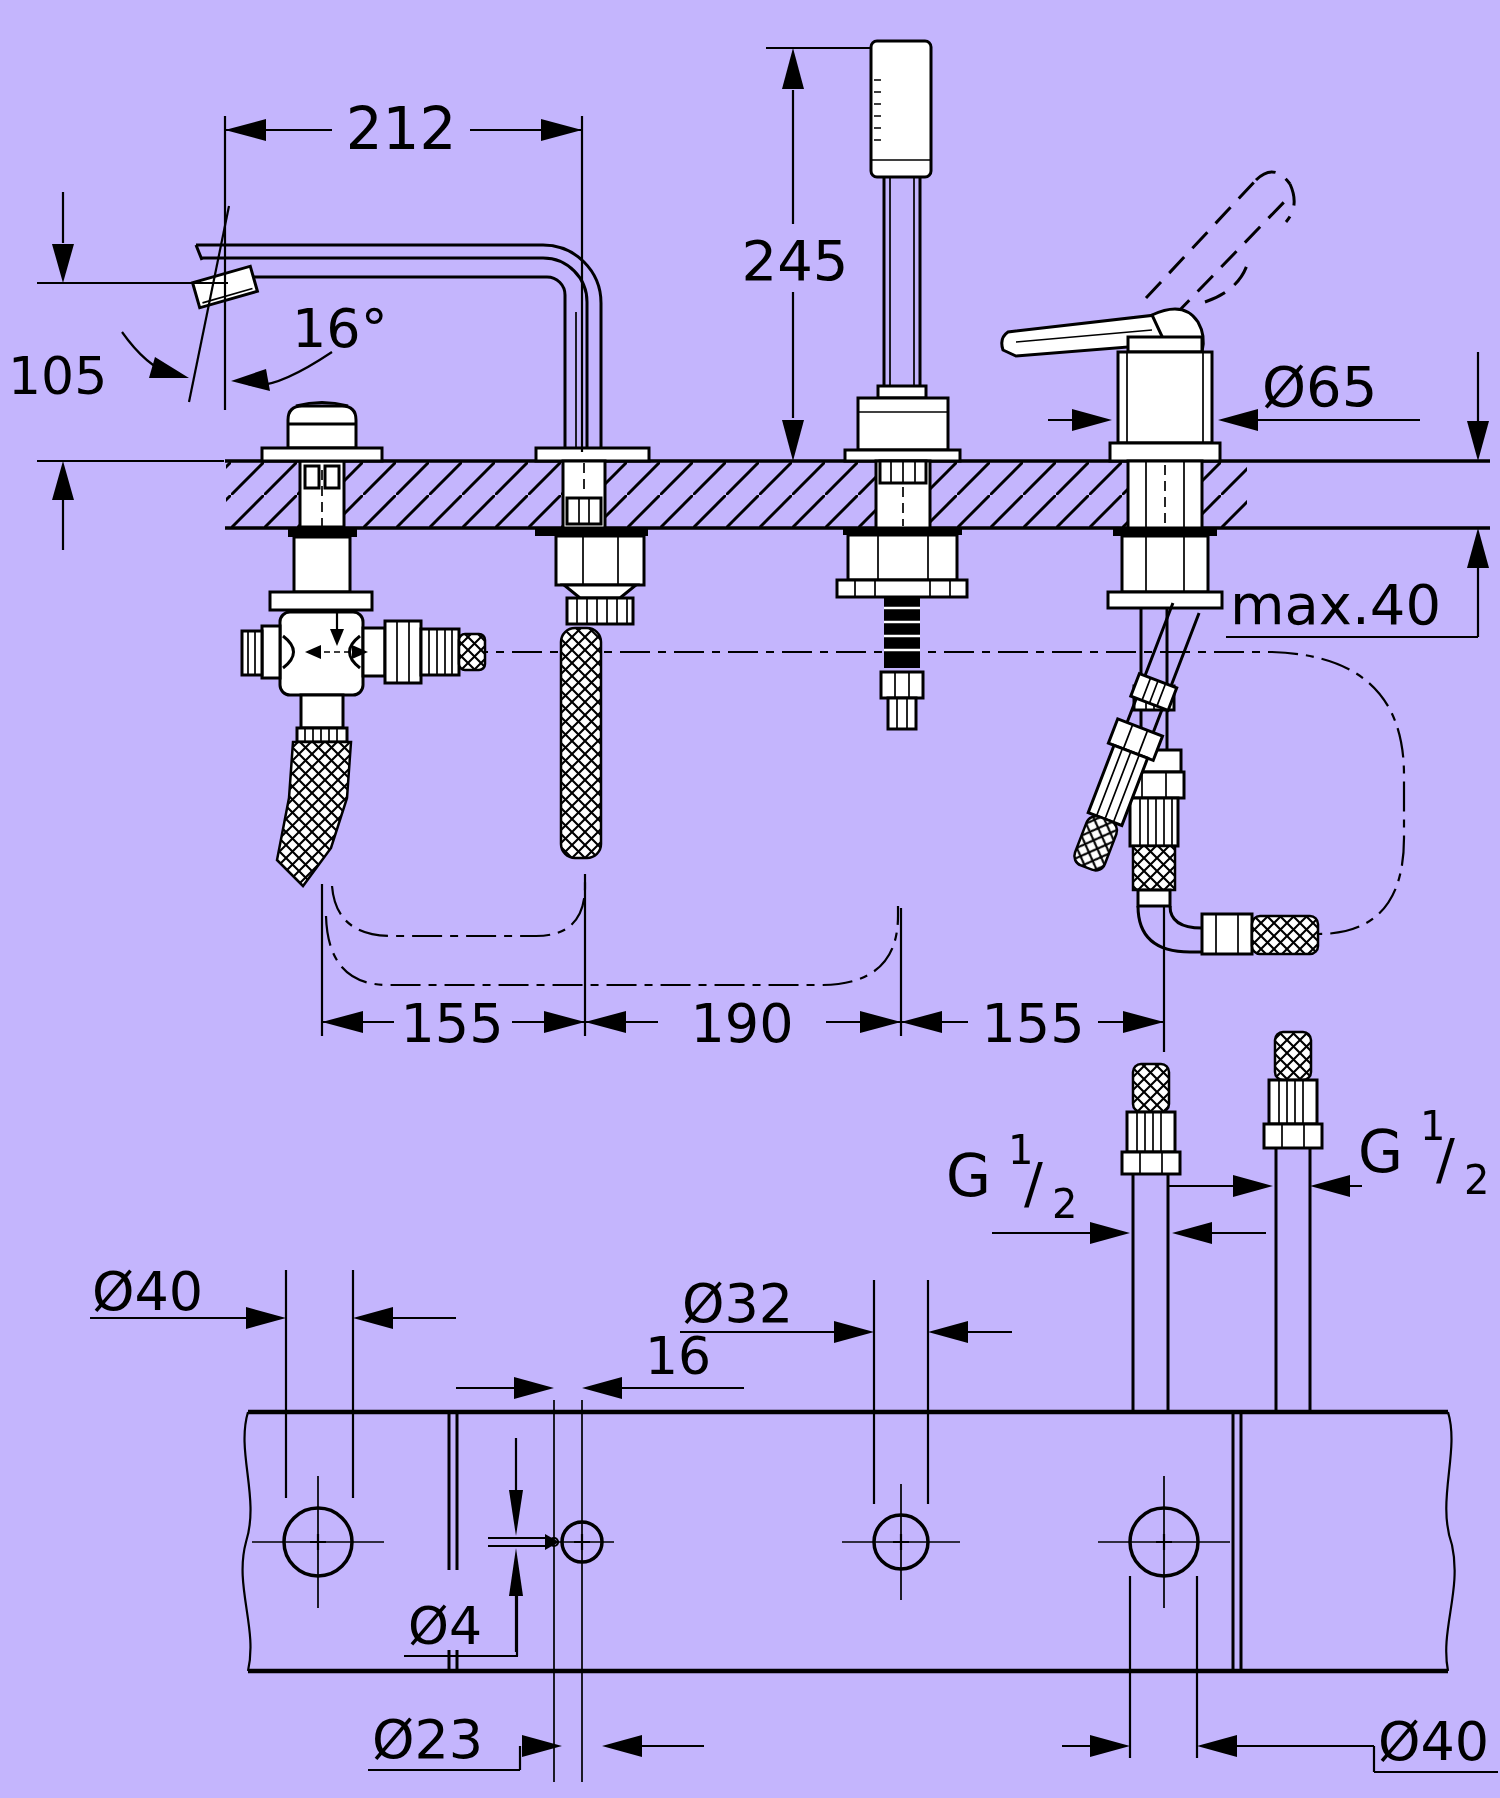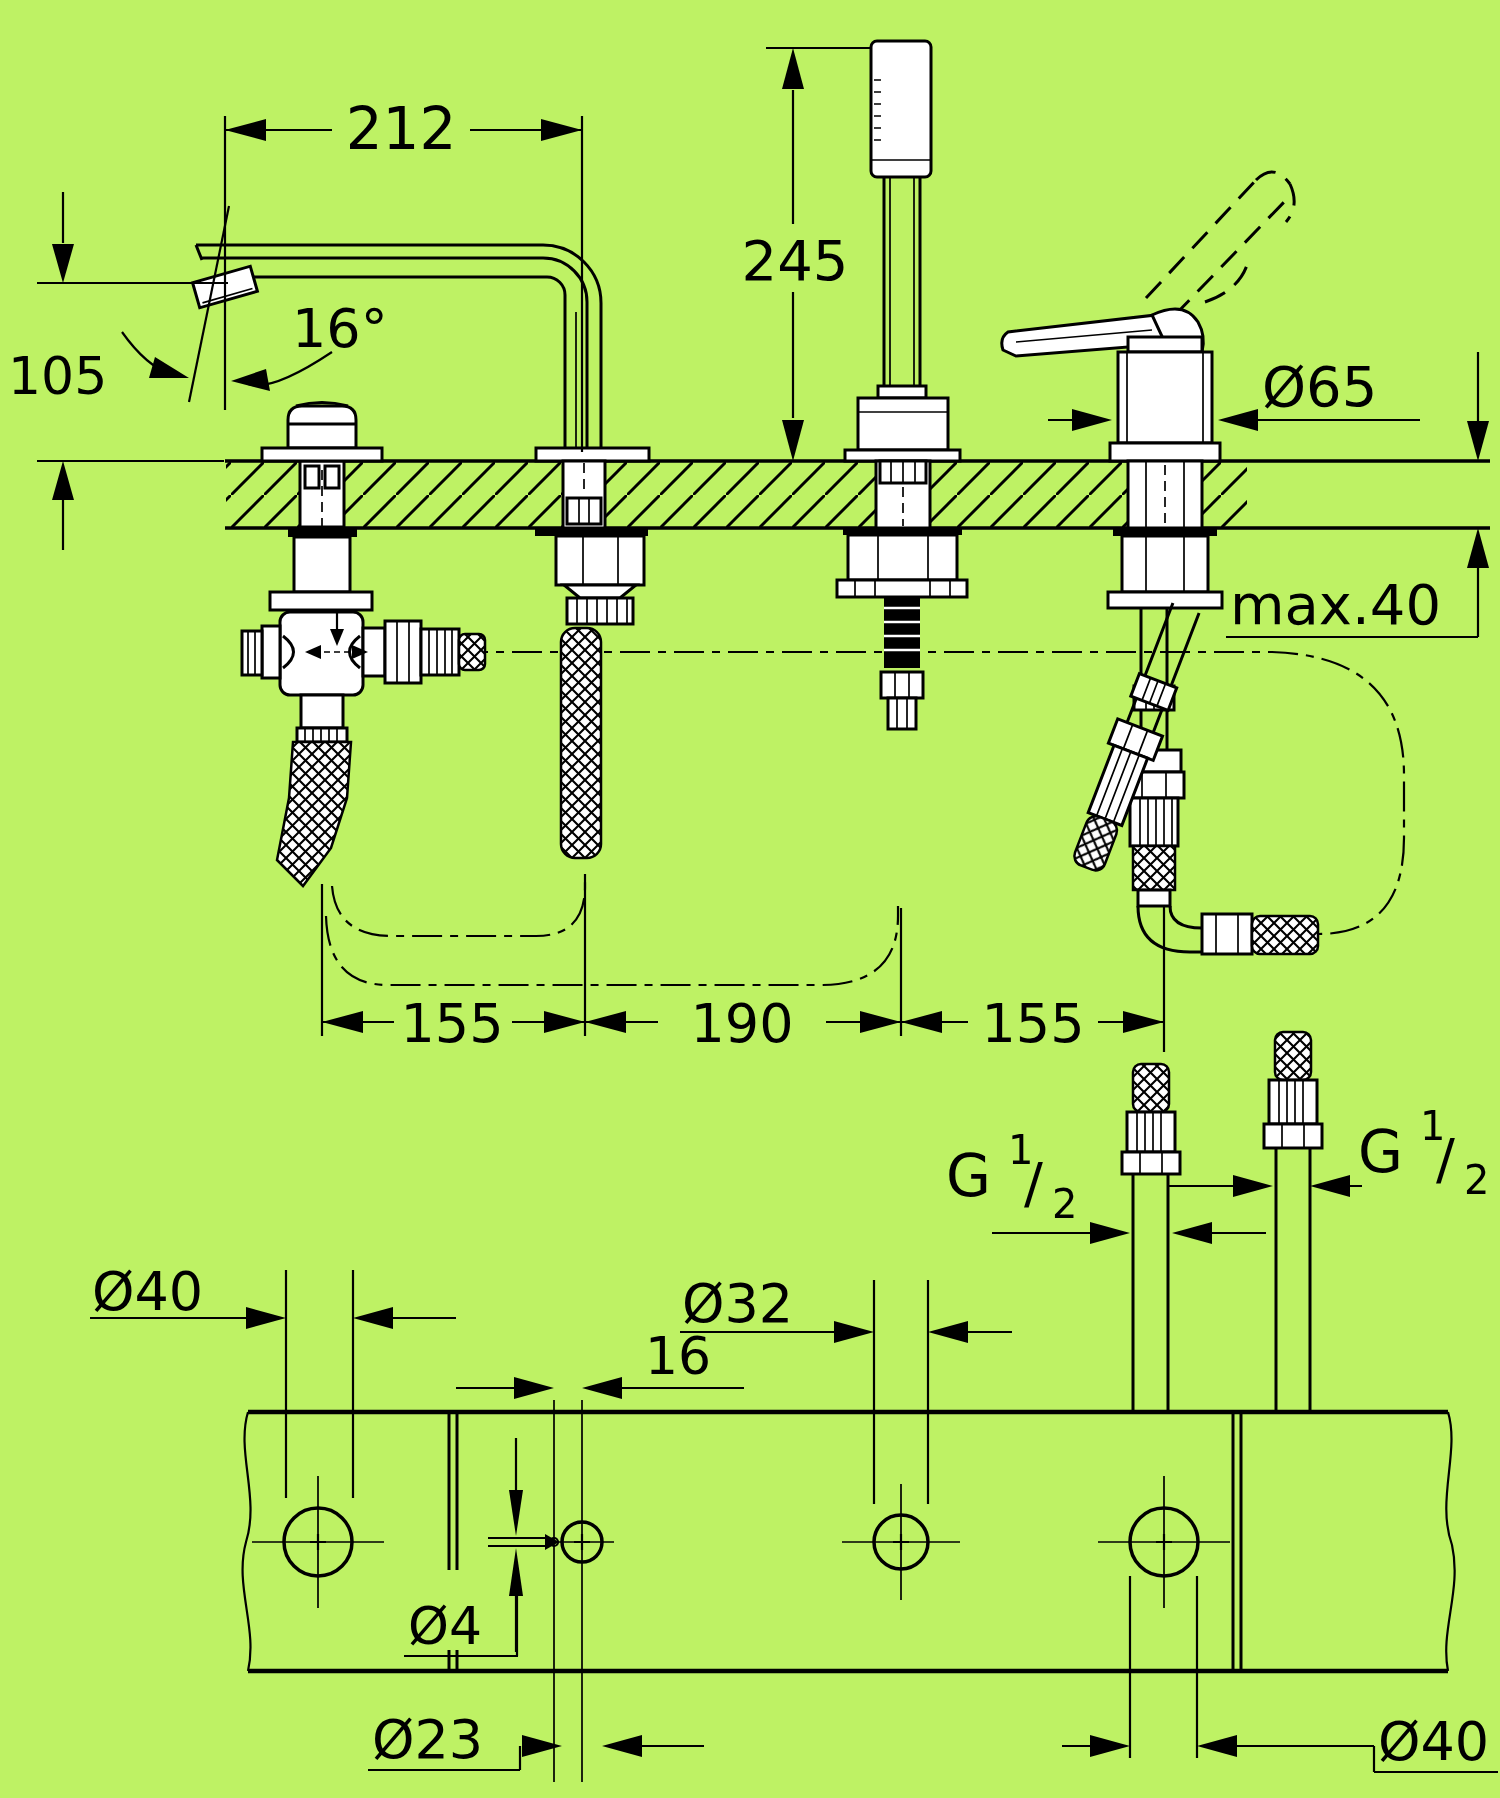--- a/index.html
+++ b/index.html
@@ -1,16 +1,16 @@
 <!DOCTYPE html>
 <html><head>
 <meta charset="utf-8">
 <style>
   html,body{margin:0;padding:0;background:#fff;}
-  .page{width:1500px;height:1798px;position:relative;background:#bef264;overflow:hidden;}
+  .page{width:1500px;height:1798px;position:relative;background:#c4b5fd;overflow:hidden;}
   svg{position:absolute;left:0;top:0;}
   text{font-family:"DejaVu Sans","Liberation Sans",sans-serif;fill:#000;}
   .outline{stroke:#000;fill:none;stroke-width:3;}
   .thick{stroke:#000;fill:none;stroke-width:3.5;}
   .thin{stroke:#000;fill:none;stroke-width:1.7;}
   .dim{stroke:#000;fill:none;stroke-width:2.2;}
   .cl{stroke:#000;fill:none;stroke-width:2.2;stroke-dasharray:30 8 8 8;}
   .dash{stroke:#000;fill:none;stroke-width:3;stroke-dasharray:22 12;}
   .white{fill:#ffffff;stroke:#000;stroke-width:3;}
   .black{fill:#000000;stroke:none;}

